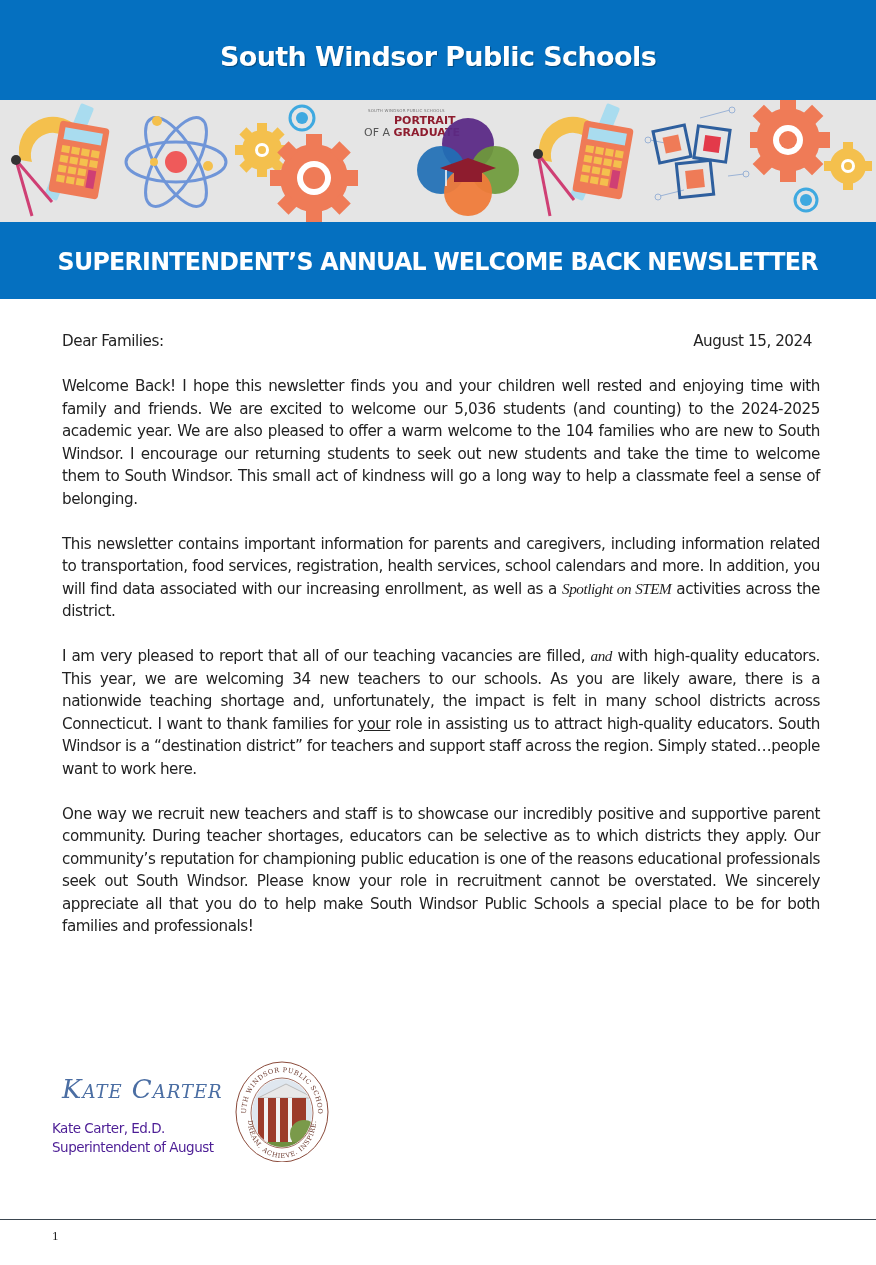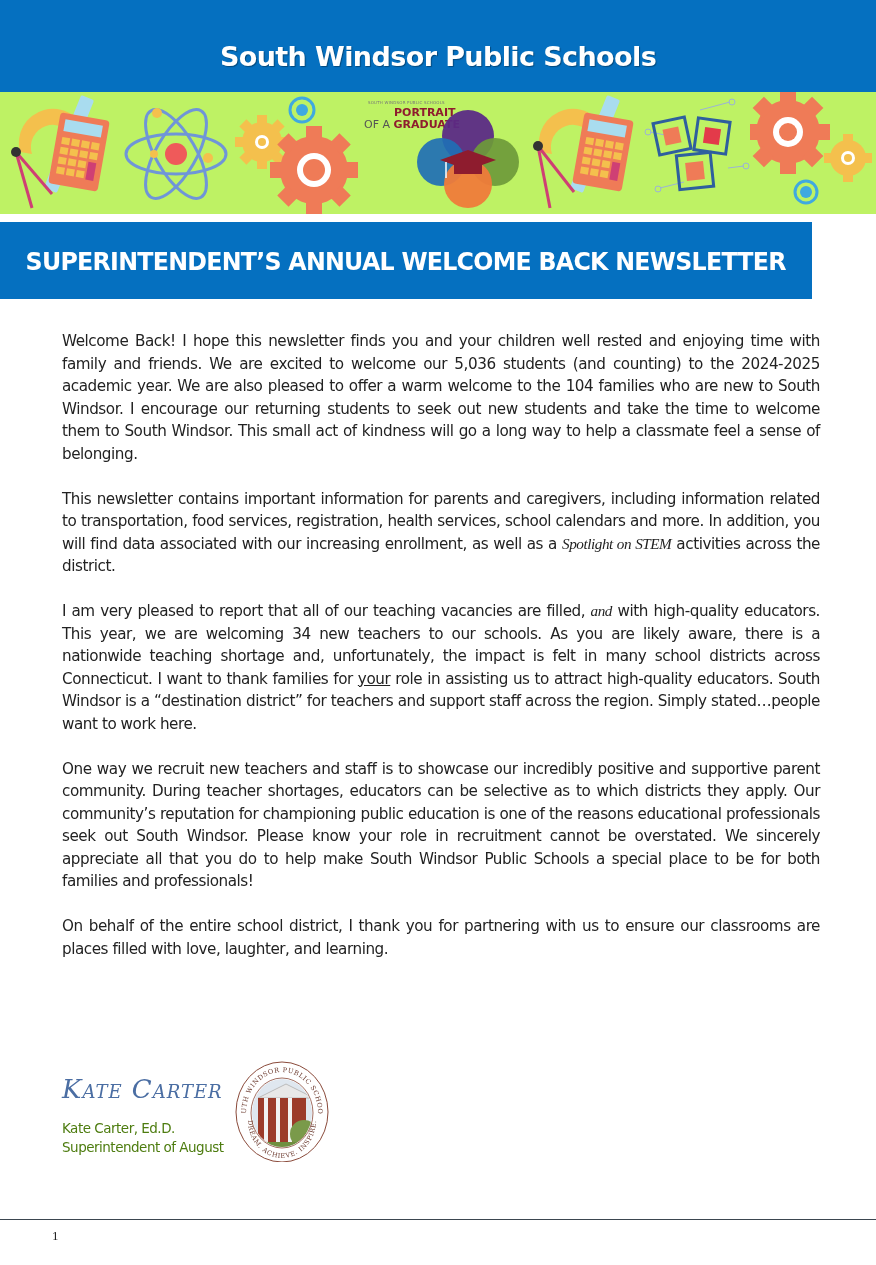--- a/index.html
+++ b/index.html
@@ -5,39 +5,39 @@
   html, body { margin: 0; padding: 0; background: #ffffff; }
   body { width: 876px; height: 1265px; position: relative; overflow: hidden;
          font-family: "DejaVu Sans", "Liberation Sans", sans-serif; color: #1a1a1a; }
 
   .top-band { position: absolute; left: 0; top: 0; width: 876px; height: 100px; background: #0570c0;
               display: flex; align-items: center; justify-content: center; }
   .top-band h1 { margin: 0; color: #fff; font-family: "DejaVu Sans", sans-serif; font-weight: bold;
                  font-size: 27px; letter-spacing: -0.6px; text-shadow: 1px 1px 1px rgba(0,0,0,0.35);
                  position: relative; top: 6px; }
 
-  .art-band { position: absolute; left: 0; top: 92px; width: 876px; height: 122px; background: #bef264; overflow: hidden; }
+  .art-band { position: absolute; left: 0; top: 100px; width: 876px; height: 122px; background: #e5e5e5; overflow: hidden; }
   .art-band svg { position: absolute; }
 
-  .title-band { position: absolute; left: 0; top: 222px; width: 812px; height: 77px; background: #0570c0;
+  .title-band { position: absolute; left: 0; top: 222px; width: 876px; height: 77px; background: #0570c0;
                 display: flex; align-items: center; justify-content: center; }
   .title-band h2 { margin: 0; color: #fff; font-family: "DejaVu Sans", sans-serif; font-weight: bold;
                    font-size: 25.5px; letter-spacing: -0.8px; transform: scaleX(0.93); white-space: nowrap; }
 
   .letter { position: absolute; left: 62px; top: 330px; width: 758px;
             font-family: "DejaVu Sans", sans-serif; font-size: 15.2px; line-height: 22.5px;
             letter-spacing: -0.45px; color: #222; }
   .salutation-row { display: flex; justify-content: space-between; margin-bottom: 22.5px; }
   .salutation-row .date { padding-right: 8px; }
   .letter p { margin: 0 0 22.5px 0; text-align: justify; }
   .letter em { font-style: italic; font-family: Liberation Serif, serif; }
   .letter .emph-your { font-weight: normal; text-decoration: underline; }
 
   .signature { position: absolute; left: 60px; top: 1064px; width: 170px; height: 45px; }
-  .sig-name { position: absolute; left: 62px; top: 1119px; font-size: 13.5px; line-height: 19px; letter-spacing: -0.5px; color: #4d7c0f; }
+  .sig-name { position: absolute; left: 52px; top: 1119px; font-size: 13.5px; line-height: 19px; letter-spacing: -0.5px; color: #4c1d95; }
   .seal { position: absolute; left: 234px; top: 1058px; width: 96px; height: 104px; }
 
   .footer-rule { position: absolute; left: 0; top: 1219px; width: 876px; height: 1px; background: #3b4650; }
   .page-num { position: absolute; left: 52px; top: 1228px; font-family: "Liberation Serif", serif; font-size: 13px; color: #222; }
 </style>
 </head>
 <body>
 
 <div class="top-band">
   <h1>South Windsor Public Schools</h1>
@@ -220,30 +220,33 @@
       <circle r="6" fill="#3fa9e0"></circle>
     </g>
   </svg>
 </div>
 
 <div class="title-band">
   <h2>SUPERINTENDENT’S ANNUAL WELCOME BACK NEWSLETTER</h2>
 </div>
 
 <div class="letter">
+  <div class="salutation-row">
+    <span>Dear Families:</span>
+    <span class="date">August 15, 2024</span>
+  </div>
 
   <p>Welcome Back! I hope this newsletter finds you and your children well rested and enjoying time with family and friends. We are excited to welcome our 5,036 students (and counting) to the 2024-2025 academic year. We are also pleased to offer a warm welcome to the 104 families who are new to South Windsor. I encourage our returning students to seek out new students and take the time to welcome them to South Windsor.  This small act of kindness will go a long way to help a classmate feel a sense of belonging.</p>
 
   <p><span>This newsletter contains important information for parents and caregivers, including information related to transportation, food services, registration, health services, school calendars and more. In addition, you will find data associated with our increasing enrollment, as well as a </span><em>Spotlight on STEM</em><span> activities across the district.</span></p>
 
   <p><span>I am very pleased to report that all of our teaching vacancies are filled, </span><em>and</em><span> with high-quality educators. This year, we are welcoming 34 new teachers to our schools. As you are likely aware, there is a nationwide teaching shortage and, unfortunately, the impact is felt in many school districts across Connecticut. I want to thank families for </span><span class="emph-your">your</span><span> role in assisting us to attract high-quality educators. South Windsor is a “destination district” for teachers and support staff across the region. Simply stated…people want to work here.</span></p>
 
   <p>One way we recruit new teachers and staff is to showcase our incredibly positive and supportive parent community. During teacher shortages, educators can be selective as to which districts they apply. Our community’s reputation for championing public education is one of the reasons educational professionals seek out South Windsor. Please know your role in recruitment cannot be overstated. We sincerely appreciate all that you do to help make South Windsor Public Schools a special place to be for both families and professionals!</p>
 
-  <p>On behalf of the entire school district, I thank you for partnering with us to ensure our classrooms are places filled with love, laughter, and learning.</p>
 </div>
 
 <svg class="signature" viewBox="0 0 170 45">
   <text x="2" y="34" font-family="DejaVu Serif, serif" font-style="italic" font-size="26" fill="#4b6ea3" letter-spacing="1" style="font-variant: small-caps;">Kate Carter</text>
 </svg>
 
 <div class="sig-name">
   <div>Kate Carter, Ed.D.</div>
   <div>Superintendent of August</div>
 </div>

